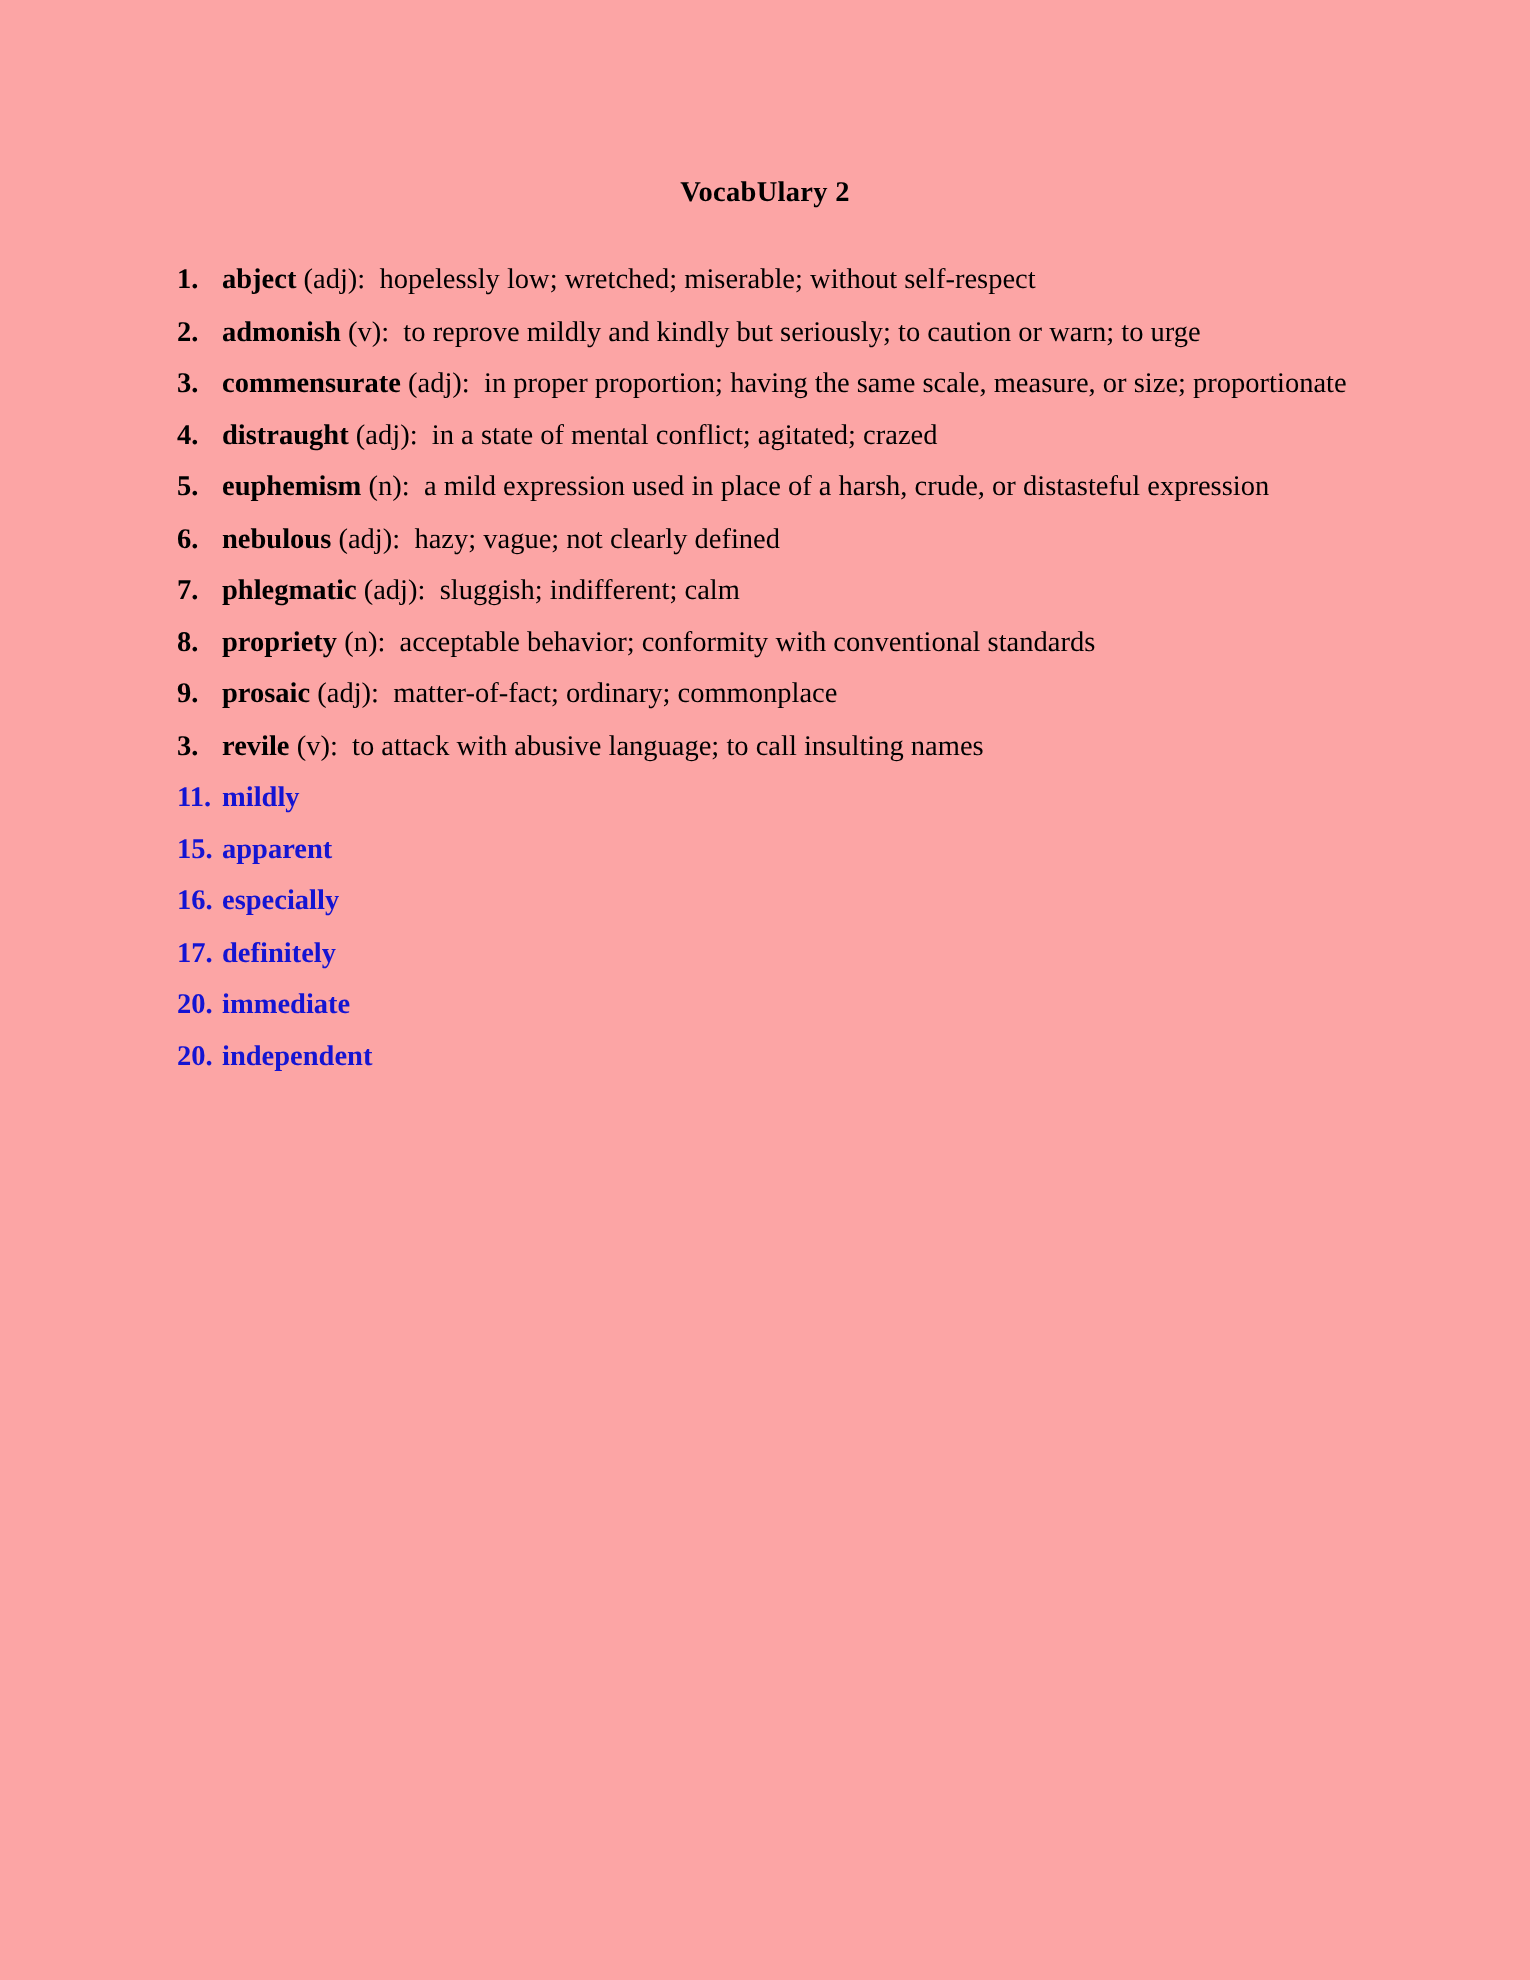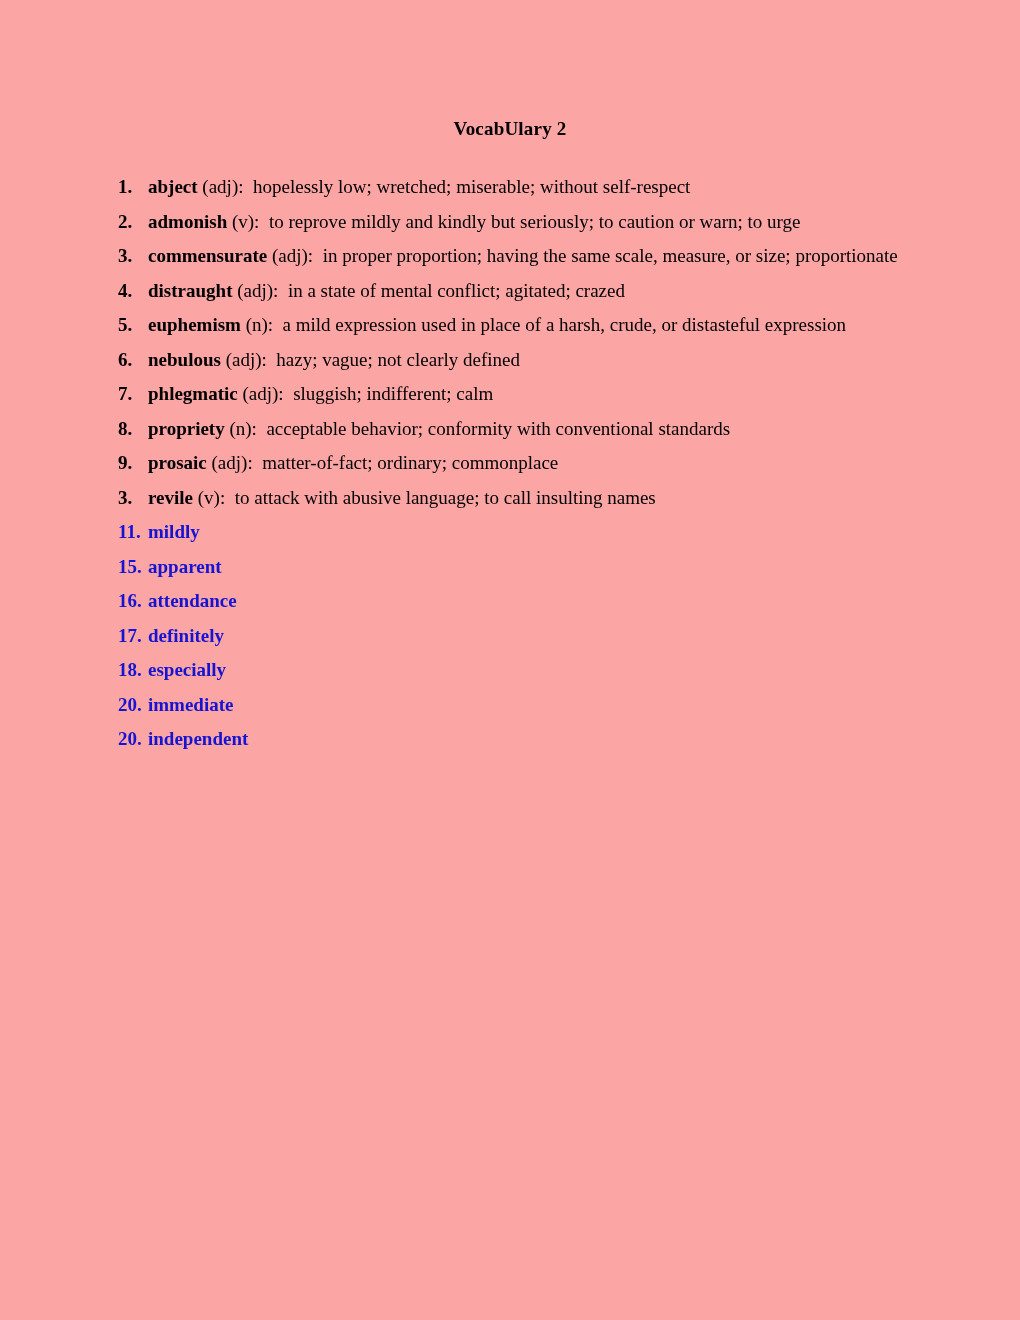--- a/index.html
+++ b/index.html
@@ -128,29 +128,25 @@
       <div class="vocab-item plain-word">
         <span class="item-number">11.</span>
         <span class="item-body"><span class="term">mildly</span></span>
       </div>
       <div class="vocab-item plain-word">
         <span class="item-number">15.</span>
         <span class="item-body"><span class="term">apparent</span></span>
       </div>
       <div class="vocab-item plain-word">
         <span class="item-number">16.</span>
-        <span class="item-body"><span class="term">attendance</span></span>
+        <span class="item-body"><span class="term">especially</span></span>
       </div>
       <div class="vocab-item plain-word">
         <span class="item-number">17.</span>
         <span class="item-body"><span class="term">definitely</span></span>
-      </div>
-      <div class="vocab-item plain-word">
-        <span class="item-number">18.</span>
-        <span class="item-body"><span class="term">especially</span></span>
       </div>
       <div class="vocab-item plain-word">
         <span class="item-number">20.</span>
         <span class="item-body"><span class="term">immediate</span></span>
       </div>
       <div class="vocab-item plain-word">
         <span class="item-number">20.</span>
         <span class="item-body"><span class="term">independent</span></span>
       </div>
     </div>

